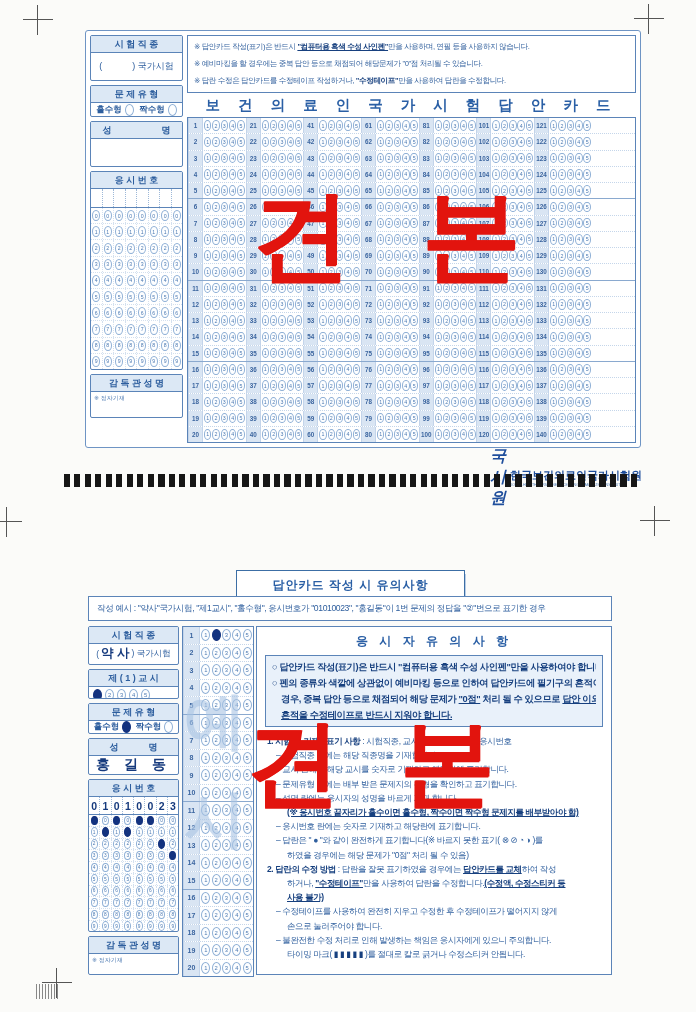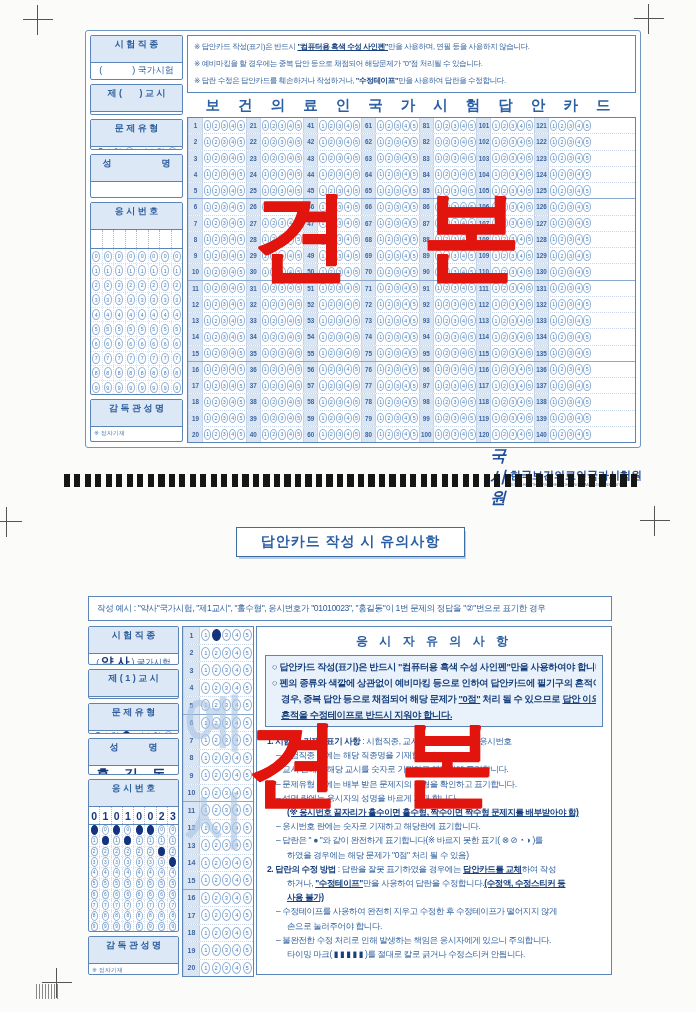--- a/index.html
+++ b/index.html
@@ -11,21 +11,21 @@
   .cross::after{content:"";position:absolute;top:14px;left:0;height:1px;width:30px;background:#555;}
   .barcode-mark{position:absolute;left:36px;top:984px;width:22px;height:15px;
         background:repeating-linear-gradient(90deg,#888 0 1px,transparent 1px 3px);}
   
   .top-card{position:absolute;left:85px;top:30px;width:554px;height:416px;border:1.5px solid #6e94c4;
         border-radius:3px;background:#fff;}
   .side{position:absolute;display:flex;flex-direction:column;gap:4px;}
   .side.top{left:4px;top:4px;width:93px;height:407px;}
   .sbox{border:1.3px solid #5b84b8;border-radius:2px;background:#fff;display:flex;flex-direction:column;overflow:hidden;}
   .sbox-h{background:#dce8f5;color:#2d5e9e;font-weight:bold;font-size:9px;text-align:center;
-        padding:2px 0 11px;border-bottom:1px solid #5b84b8;white-space:pre;flex:0 0 auto;}
+        padding:2px 0 1px;border-bottom:1px solid #5b84b8;white-space:pre;flex:0 0 auto;}
   .sbox-b{flex:1;display:flex;align-items:center;justify-content:center;font-size:9px;color:#2d5e9e;white-space:pre;}
   .sbox-b.left{justify-content:flex-start;align-items:flex-start;padding:2px 3px;}
   .note{font-size:6px;color:#4d7ab2;}
   .bub{display:inline-flex;align-items:center;justify-content:center;width:9px;height:12px;
         border:1px solid #8fb0d6;border-radius:50%;font-size:5.8px;color:#4d7ab2;background:#fdfeff;box-sizing:border-box;}
   .bub.filled{background:#14337f;border-color:#14337f;color:transparent;}
   .bubrow{display:flex;gap:3px;align-items:center;justify-content:flex-start;padding:2px 4px;flex:1;}
   .qtype{display:flex;align-items:center;justify-content:space-evenly;flex:1;font-size:8.5px;font-weight:bold;color:#2d5e9e;}
   .qtype .qlbl{margin-right:1px;text-align:center;}
   .bigname{font-size:14px;font-weight:bold;letter-spacing:5px;color:#163a7d;}
@@ -72,23 +72,23 @@
   .logo-name{font-size:11px;font-weight:bold;color:#1f4e9c;white-space:nowrap;}
   .logo-sub{font-size:3.5px;color:#4d7ab2;white-space:nowrap;}
   .timing{position:absolute;left:64px;top:474px;width:577px;height:13px;
         background:repeating-linear-gradient(90deg,#161616 0 6px,transparent 6px 10.5px);}
   
   .stamp{position:absolute;display:flex;color:#e2140e;font-weight:900;z-index:6;line-height:1;
         text-shadow:1px 0 0 #e2140e,0 1px 0 #e2140e;}
   .stamp.top{left:252px;top:186px;font-size:98px;gap:72px;}
   .stamp.bottom{left:246px;top:716px;font-size:94px;gap:60px;}
   
-  .btitle{position:absolute;left:236px;top:527px;width:227px;height:28px;border:1.6px solid #3c6ea5;background:#fff;
+  .btitle{position:absolute;left:236px;top:570px;width:227px;height:28px;border:1.6px solid #3c6ea5;background:#fff;
         box-shadow:2px 3px 0 -1px #b9cde6;display:flex;align-items:center;justify-content:center;
-        font-size:14px;font-weight:bold;color:#2a5fa5;letter-spacing:1px;}
+        font-size:12px;font-weight:bold;color:#2a5fa5;letter-spacing:1px;}
   .ebox{position:absolute;left:88px;top:596px;width:524px;height:25px;border:1.3px solid #5b84b8;background:#fff;
         display:flex;align-items:center;padding:0 8px;font-size:8.6px;letter-spacing:-0.4px;color:#2f5f9e;
         box-sizing:border-box;white-space:nowrap;overflow:hidden;}
   .side.bottom{left:88px;top:626px;width:91px;height:349px;}
   .notice{position:absolute;left:256px;top:626px;width:356px;height:349px;border:1.4px solid #5b84b8;background:#fff;
         box-sizing:border-box;overflow:hidden;}
   .notice-h{margin-top:6px;text-align:center;font-size:12px;font-weight:bold;color:#2a5fa5;letter-spacing:4px;}
   .notice-box{margin:5px 8px 4px;border:1.3px solid #5b84b8;background:#e9f1fa;padding:3px 6px;}
   .notice-box .line{font-size:9.3px;letter-spacing:-0.4px;line-height:16px;color:#17407f;font-weight:bold;white-space:nowrap;overflow:hidden;}
   .notice-body{padding:3px 8px 0 10px;}
@@ -110,30 +110,20 @@
   <div class="cross" style="left:42px;top:968px"></div>
   <div class="barcode-mark"></div>
 
   <section class="top-card">
     <div class="side top">
       <div class="sbox" style="height:44px">
         <div class="sbox-h">시 험 직 종</div>
         <div class="sbox-b">(            ) 국가시험</div>
       </div>
       <div class="sbox" style="height:30px">
-        <div class="sbox-h">제 (       ) 교 시</div>
-        <div class="bubrow">
-            <span class="bub">1</span>
-            <span class="bub">2</span>
-            <span class="bub">3</span>
-            <span class="bub">4</span>
-            <span class="bub">5</span>
-          </div>
-      </div>
-      <div class="sbox" style="height:30px">
         <div class="sbox-h">문 제 유 형</div>
         <div class="qtype">
             <span style="display: inline-flex; align-items: center; gap: 2px;">
               <span class="qlbl">홀수형</span>
               <span class="bub"></span>
             </span>
             <span style="display: inline-flex; align-items: center; gap: 2px;">
               <span class="qlbl">짝수형</span>
               <span class="bub"></span>
             </span>
@@ -420,21 +410,21 @@
       </div>
       <div class="sbox" style="height:42px">
         <div class="sbox-h">감 독 관 성 명</div>
         <div class="sbox-b left"><span class="note">※ 정자기재</span></div>
       </div>
     </div>
 
     <div class="instr">
         <div class="line ind0"><span class="seg">※ 답안카드 작성(표기)은 반드시 </span><span class="seg b u">"컴퓨터용 흑색 수성 사인펜"</span><span class="seg">만을 사용하며, 연필 등을 사용하지 않습니다.</span></div>
         <div class="line ind0"><span class="seg">※ 예비마킹을 할 경우에는 중복 답안 등으로 채점되어 해당문제가 "0"점 처리될 수 있습니다.</span></div>
-        <div class="line ind0"><span class="seg">※ 답란 수정은 답안카드를 훼손하거나 작성하거나, </span><span class="seg b">"수정테이프"</span><span class="seg">만을 사용하여 답란을 수정합니다.</span></div>
+        <div class="line ind0"><span class="seg">※ 답란 수정은 답안카드를 수정테이프 작성하거나, </span><span class="seg b">"수정테이프"</span><span class="seg">만을 사용하여 답란을 수정합니다.</span></div>
       </div>
     <div class="card-title">보 건 의 료 인   국 가 시 험   답 안 카 드</div>
     <div class="agrid">
         <div class="arow">
           <div class="agrp">
             <div class="anum">1</div>
             <div class="abubs">
               <span class="bub">1</span>
               <span class="bub">2</span>
               <span class="bub">3</span>

